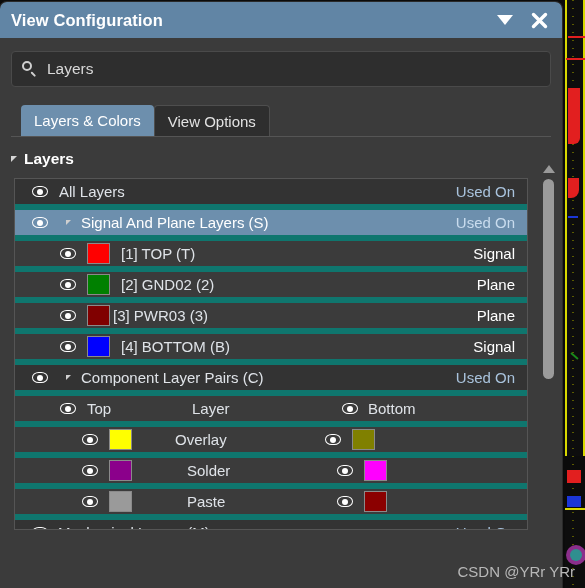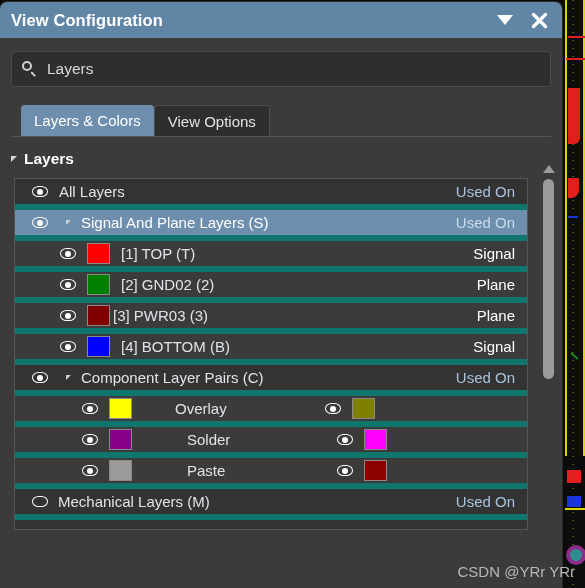--- a/index.html
+++ b/index.html
@@ -228,20 +228,34 @@
           <div style="width:17px"></div>
           <span class="eye">
               <span class="o"></span>
               <span class="p"></span>
             </span>
           <span class="tri-small" style="margin-left:18px"></span>
           <span class="label" style="margin-left:10px">Component Layer Pairs (C)</span>
           <span class="right used">Used On</span>
         </div>
 
+        <div class="row sub">
+          <div style="width:45px"></div>
+          <span class="eye">
+              <span class="o"></span>
+              <span class="p"></span>
+            </span>
+          <span class="label" style="margin-left:11px;width:105px">Top</span>
+          <span class="label" style="width:150px">Layer</span>
+          <span class="eye">
+              <span class="o"></span>
+              <span class="p"></span>
+            </span>
+          <span class="label" style="margin-left:10px">Bottom</span>
+        </div>
 
         <div class="row sub">
           <div style="width:67px"></div>
           <span class="eye">
               <span class="o"></span>
               <span class="p"></span>
             </span>
           <span class="swatch" style="margin-left:11px;background:#ffff00"></span>
           <span class="label" style="margin-left:43px;width:150px">Overlay</span>
           <span class="eye">

